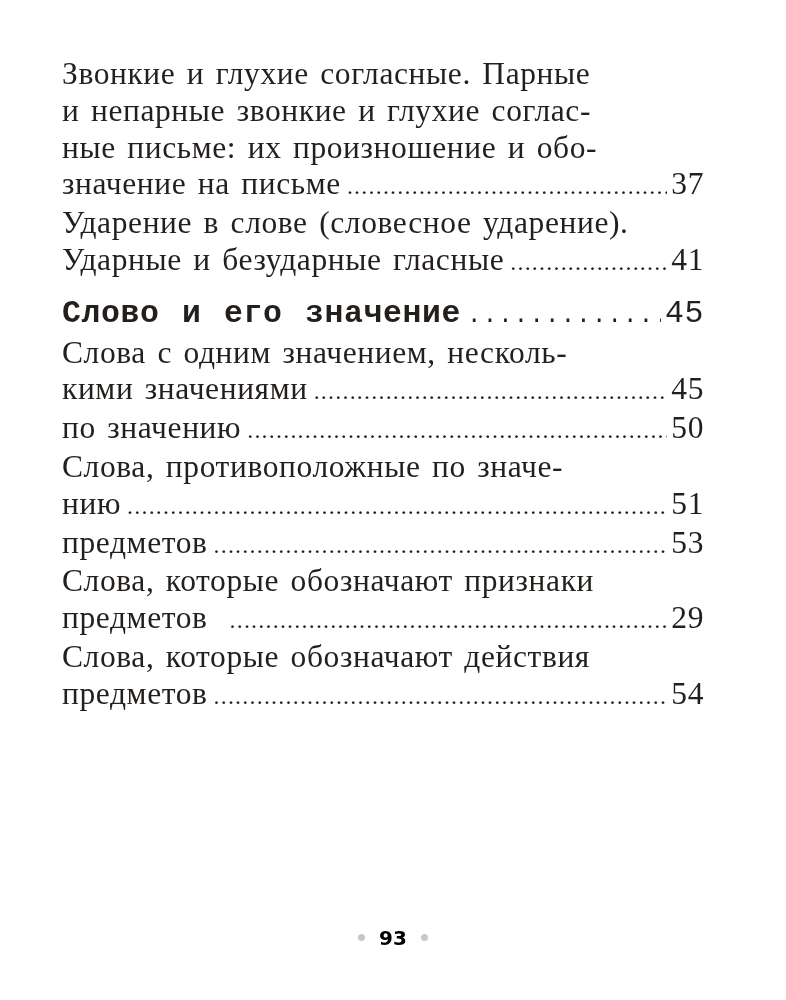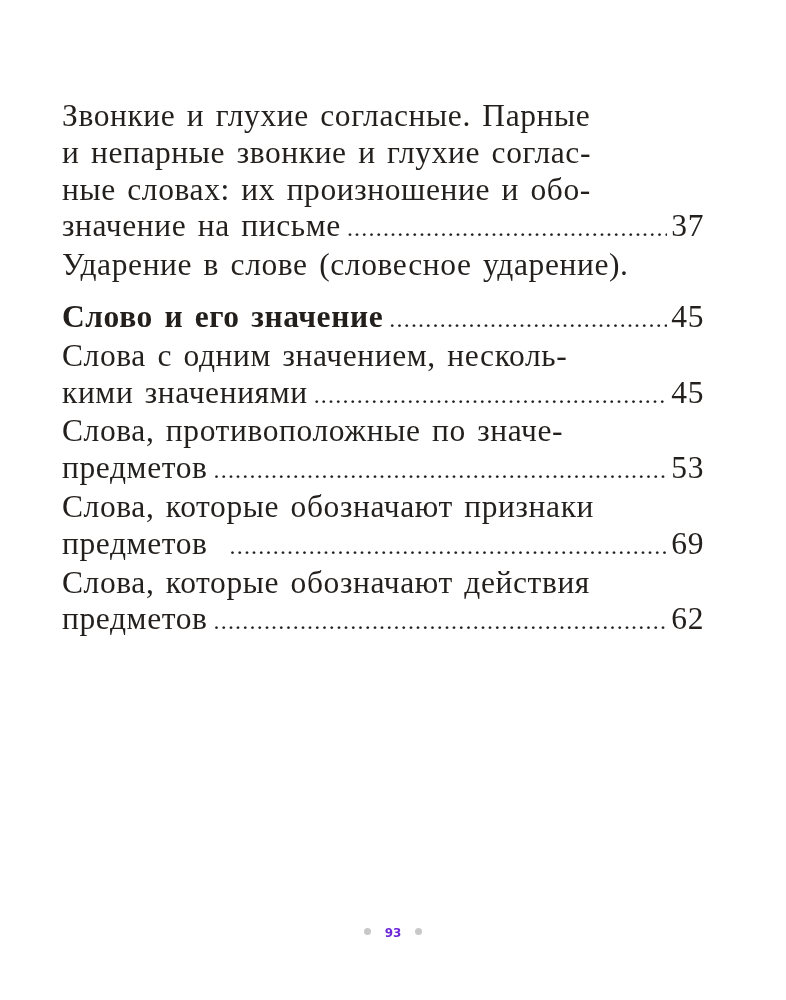--- a/index.html
+++ b/index.html
@@ -2,63 +2,68 @@
 <html><head>
 <meta charset="utf-8">
 <style>
   html, body { margin: 0; padding: 0; }
   body {
     width: 786px; height: 1000px; background: #ffffff; position: relative; overflow: hidden;
     font-family: "Liberation Serif", "DejaVu Serif", serif; color: #231f1c;
   }
   .toc {
     position: absolute; left: 62px; top: 56px; width: 642px;
-    font-size: 31.5px; line-height: 36.8px; letter-spacing: 0.6px; word-spacing: 3px; margin-top: 42px;
+    font-size: 31.5px; line-height: 36.8px; letter-spacing: 0.6px; word-spacing: 3px;
   }
   .entry { margin: 0; }
   .line { display: block; white-space: nowrap; }
   .last { display: flex; align-items: baseline; white-space: nowrap; }
   .last .txt { flex: 0 0 auto; text-align: right; }
   .leader {
     flex: 1 1 auto; overflow: hidden; white-space: nowrap; margin: 0 4px 0 6px;
     letter-spacing: 1.2px; font-size: 24px;
   }
   .leader::before {
     content: "..........................................................................................................................................................";
   }
   .pg { flex: 0 0 auto; text-align: left; }
-  .bold { font-weight: bold; }
+  .bold { font-weight: bold; font-family: Liberation Mono, monospace; }
   .section-gap { height: 15px; }
   .footer {
     position: absolute; left: 0; right: 0; top: 926px; text-align: center;
-    font-family: "DejaVu Sans", sans-serif; font-weight: bold; font-size: 12px; color: #6d28d9;
+    font-family: "DejaVu Sans", sans-serif; font-weight: bold; font-size: 20px; color: #000000;
   }
   .dot {
     display: inline-block; width: 7px; height: 7px; border-radius: 50%;
     background: #c8c8c8; vertical-align: middle; margin: 0 14px; position: relative; top: -2px;
   }
 </style>
 </head>
 <body>
 
 <div class="toc">
 
   <div class="entry">
     <span class="line">Звонкие и глухие согласные. Парные</span>
     <span class="line">и непарные звонкие и глухие соглас-</span>
-    <span class="line">ные словах: их произношение и обо-</span>
+    <span class="line">ные письме: их произношение и обо-</span>
     <div class="last">
       <span class="txt">значение на письме</span>
       <span class="leader"></span>
       <span class="pg">37</span>
     </div>
   </div>
 
   <div class="entry">
     <span class="line">Ударение в слове (словесное ударение).</span>
+    <div class="last">
+      <span class="txt">Ударные и безударные гласные</span>
+      <span class="leader"></span>
+      <span class="pg">41</span>
+    </div>
   </div>
 
   <div class="section-gap"></div>
 
   <div class="entry bold">
     <div class="last">
       <span class="txt">Слово и его значение</span>
       <span class="leader" style="font-weight:normal"></span>
       <span class="pg" style="font-weight:normal">45</span>
     </div>
@@ -67,50 +72,60 @@
   <div class="entry">
     <span class="line">Слова с одним значением, несколь-</span>
     <div class="last">
       <span class="txt">кими значениями</span>
       <span class="leader"></span>
       <span class="pg">45</span>
     </div>
   </div>
 
   <div class="entry">
+    <div class="last">
+      <span class="txt">по значению</span>
+      <span class="leader"></span>
+      <span class="pg">50</span>
+    </div>
   </div>
 
   <div class="entry">
     <span class="line">Слова, противоположные по значе-</span>
+    <div class="last">
+      <span class="txt">нию</span>
+      <span class="leader"></span>
+      <span class="pg">51</span>
+    </div>
   </div>
 
   <div class="entry">
     <div class="last">
       <span class="txt">предметов</span>
       <span class="leader"></span>
       <span class="pg">53</span>
     </div>
   </div>
 
 
   <div class="entry">
     <span class="line">Слова, которые обозначают признаки</span>
     <div class="last">
       <span class="txt">предметов</span>
       <span class="leader" style="margin-left:22px"></span>
-      <span class="pg">69</span>
+      <span class="pg">29</span>
     </div>
   </div>
 
   <div class="entry">
     <span class="line">Слова, которые обозначают действия</span>
     <div class="last">
       <span class="txt">предметов</span>
       <span class="leader"></span>
-      <span class="pg">62</span>
+      <span class="pg">54</span>
     </div>
   </div>
 
 </div>
 
 <div class="footer">
   <span class="dot"></span><span>93</span><span class="dot"></span>
 </div>
 
 </body></html>

